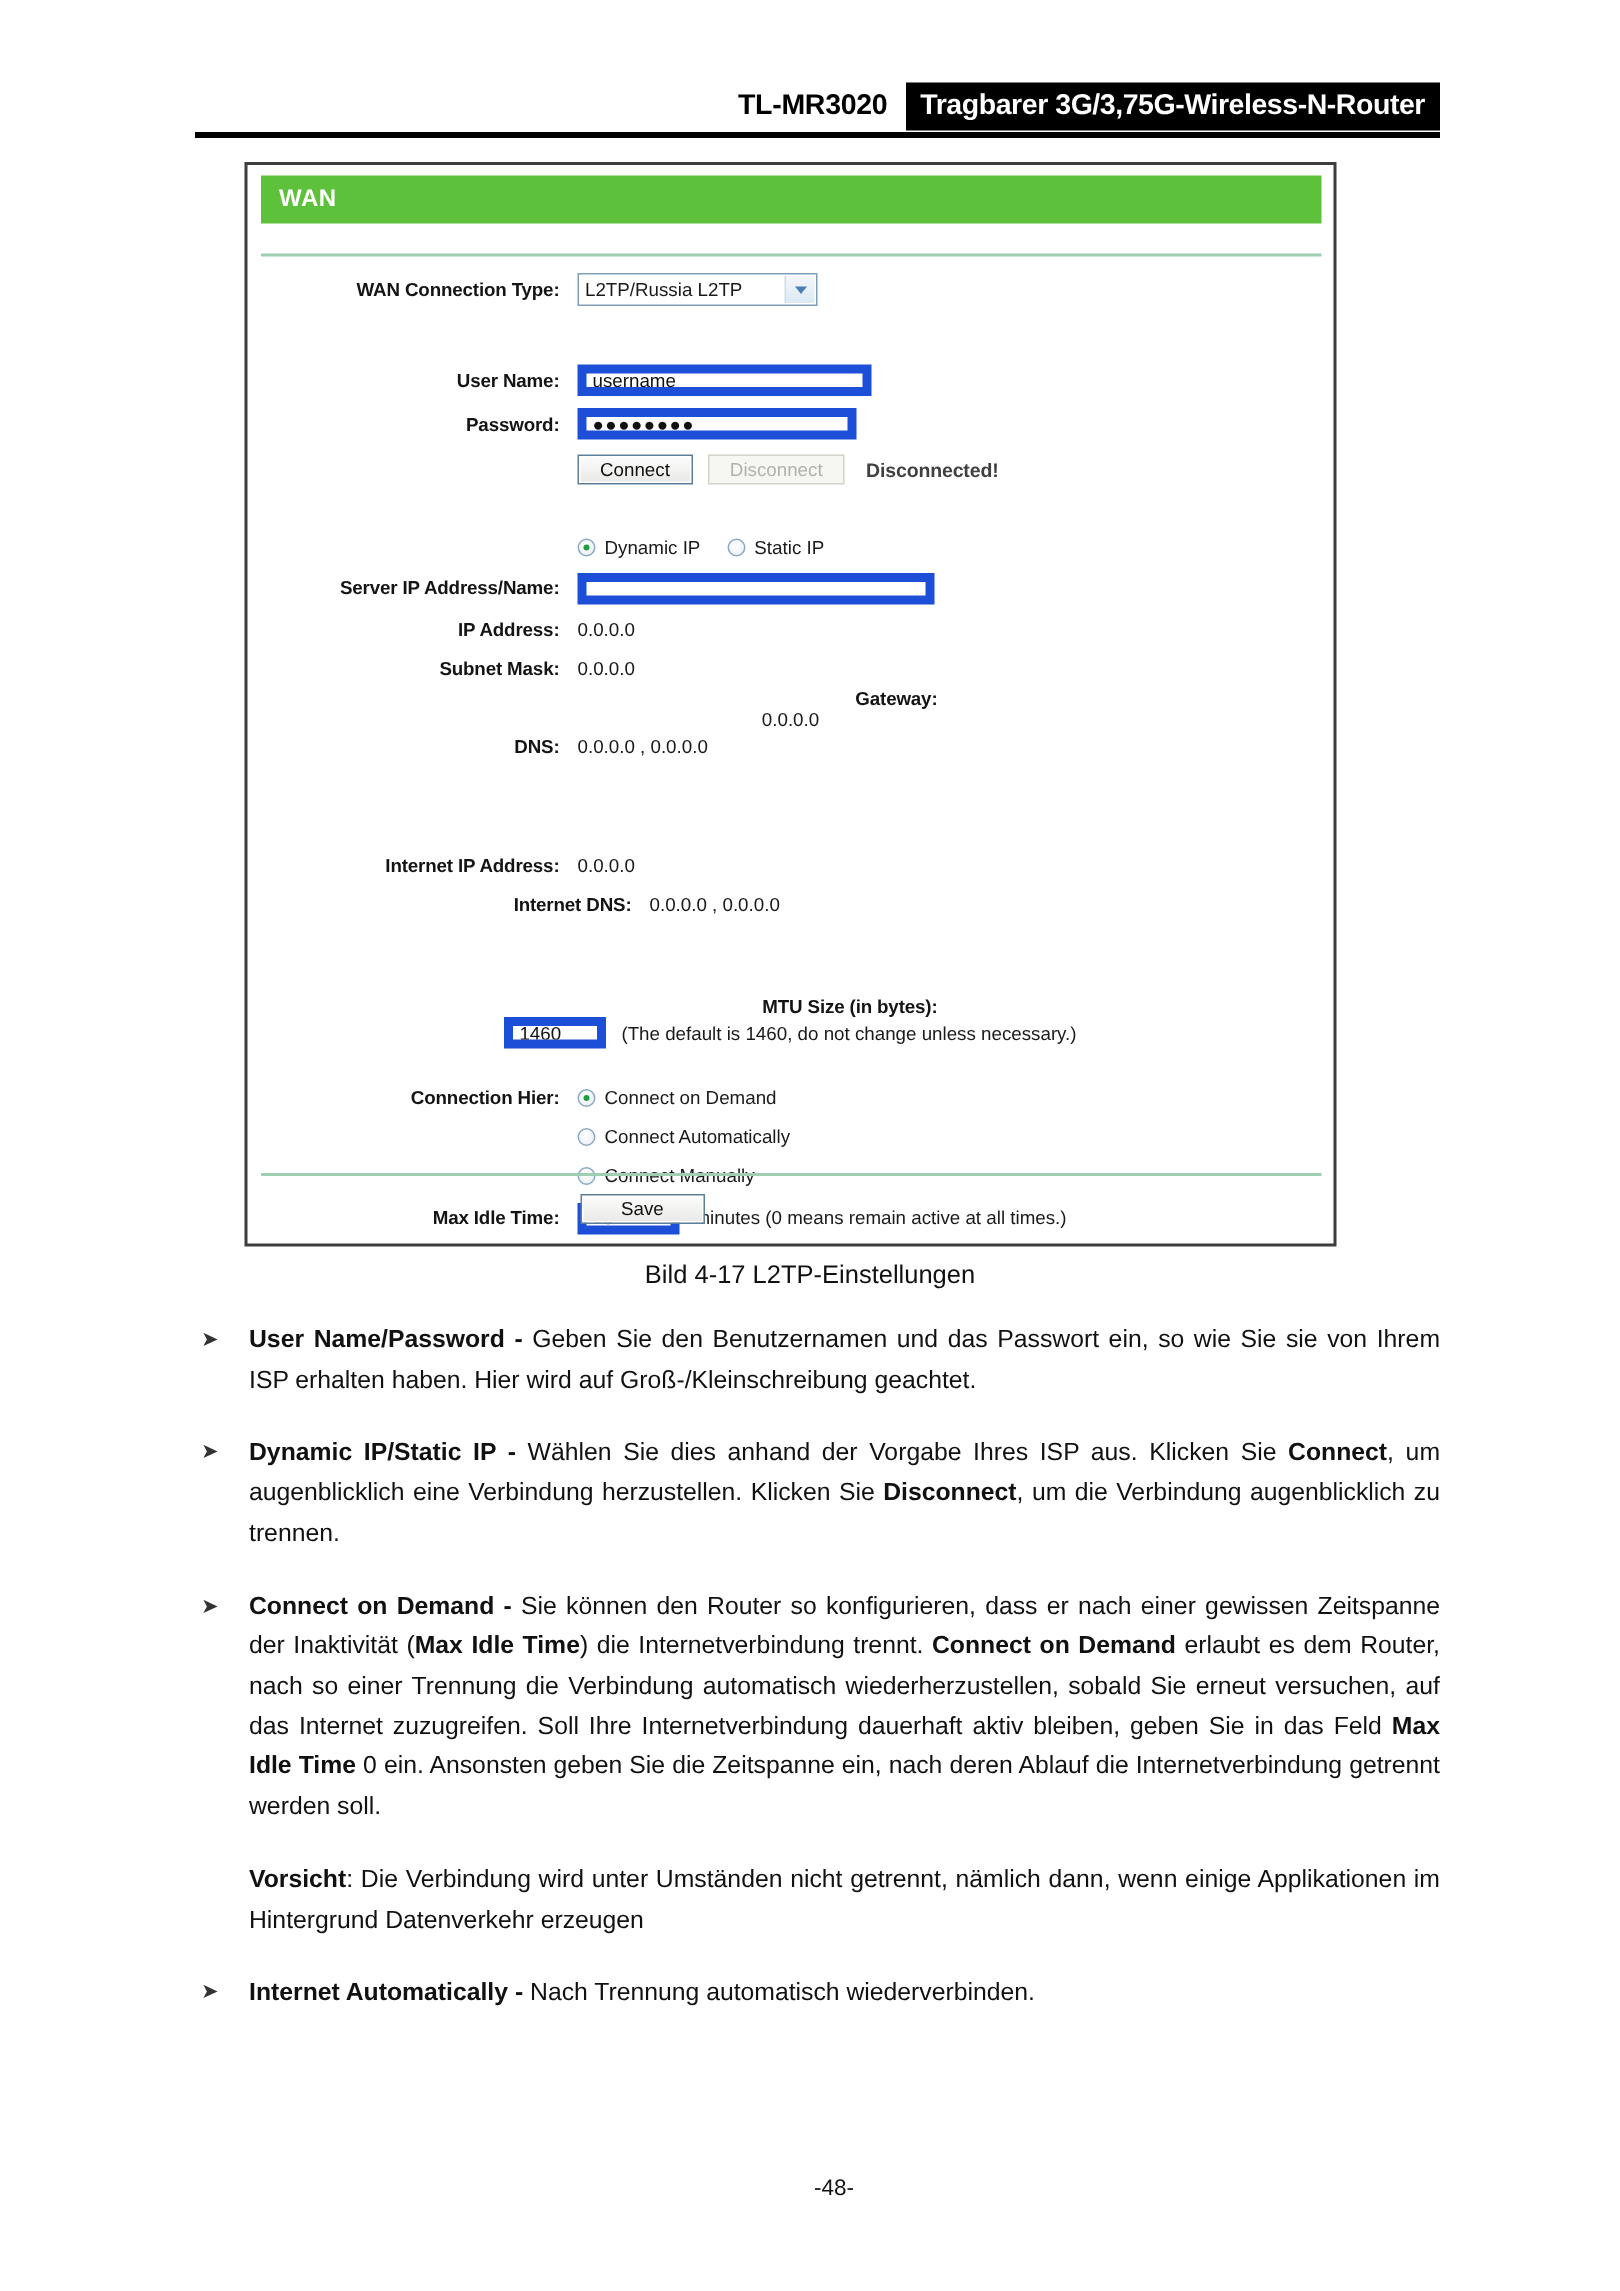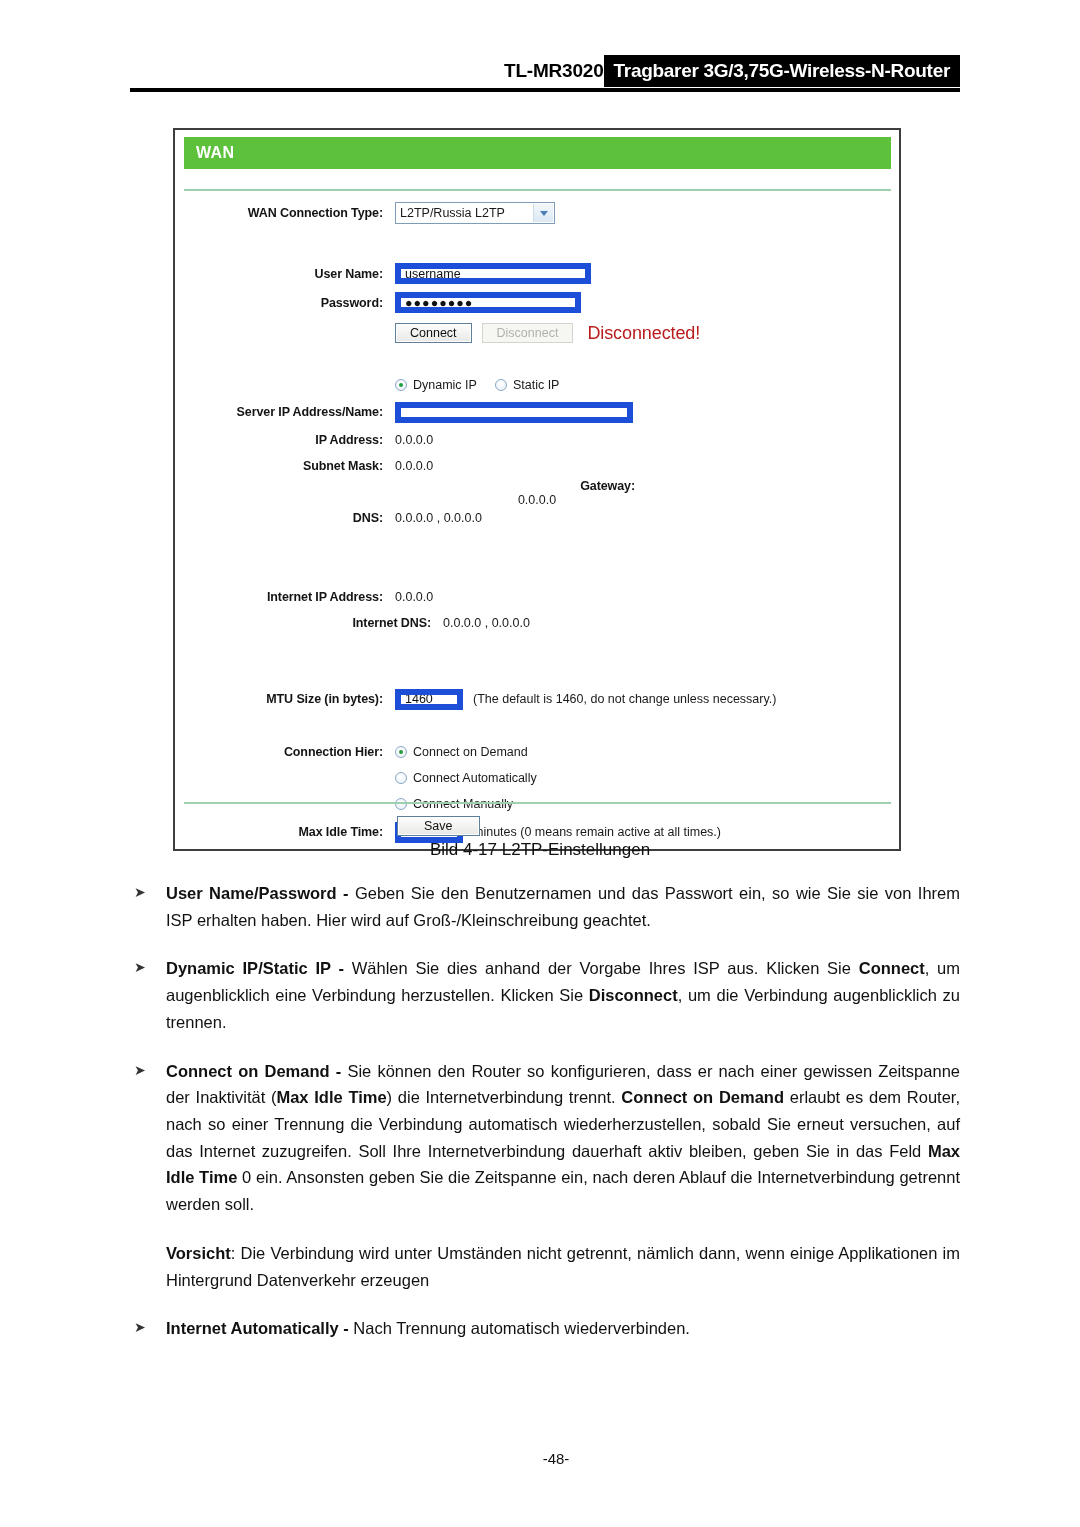--- a/index.html
+++ b/index.html
@@ -30,20 +30,21 @@
     align-items: stretch;
     height: 32px;
   }
   .hdr-model {
     font-size: 19px;
     font-weight: bold;
     letter-spacing: -0.2px;
     color: #000;
     display: flex;
     align-items: center;
+    padding-right: 12px;
   }
   .hdr-product {
     background: #000;
     color: #fff;
     font-size: 19px;
     font-weight: bold;
     letter-spacing: -0.3px;
     display: flex;
     align-items: center;
     padding: 0 10px 0 10px;
@@ -53,28 +54,27 @@
     left: 0;
     top: 33px;
     width: 830px;
     height: 4px;
     background: #000;
   }
 
   
   .shot {
     position: absolute;
-    left: 173px;
+    left: 163px;
     top: 108px;
     width: 728px;
     height: 723px;
     border: 2px solid #3d3d3d;
     background: #ffffff;
     box-sizing: border-box;
-    margin-top: 20px;
   }
   .shot-inner {
     position: relative;
     width: 100%;
     height: 100%;
   }
   .wan-bar {
     position: absolute;
     left: 9px;
     top: 7px;
@@ -187,23 +187,23 @@
     box-shadow: inset 0 0 0 1px #ffffff;
     cursor: pointer;
   }
   .btn.disabled {
     color: #b2b2ad;
     border: 1px solid #d4d4cc;
     background: #f6f6f2;
     box-shadow: none;
   }
   .status-bad {
-    color: #b91c1c;
-    font-weight: normal;
-    font-size: 18px;
+    color: #404040;
+    font-weight: bold;
+    font-size: 13px;
     margin-left: 14px;
     letter-spacing: -0.1px;
   }
 
   
   .radio {
     display: inline-flex;
     align-items: center;
     font-size: 12.5px;
     color: #1a1a1a;
@@ -405,21 +405,21 @@
         <div class="val">0.0.0.0</div>
       </div>
 
       <div class="row" style="height:26px;padding-left:48px;">
         <div class="lbl">Internet DNS:</div>
         <div class="val">0.0.0.0 , 0.0.0.0</div>
       </div>
 
       <div style="height:48px;"></div>
 
-      <div class="row" style="height:30px;">
+      <div class="row" style="height:30px;flex-direction:column;">
         <div class="lbl">MTU Size (in bytes):</div>
         <div class="val">
           <input class="tf" style="width: 68px;" value="1460">
           <span class="hint">(The default is 1460, do not change unless necessary.)</span>
         </div>
       </div>
 
       <div style="height:24px;"></div>
 
       <div class="row" style="height:27px;">

